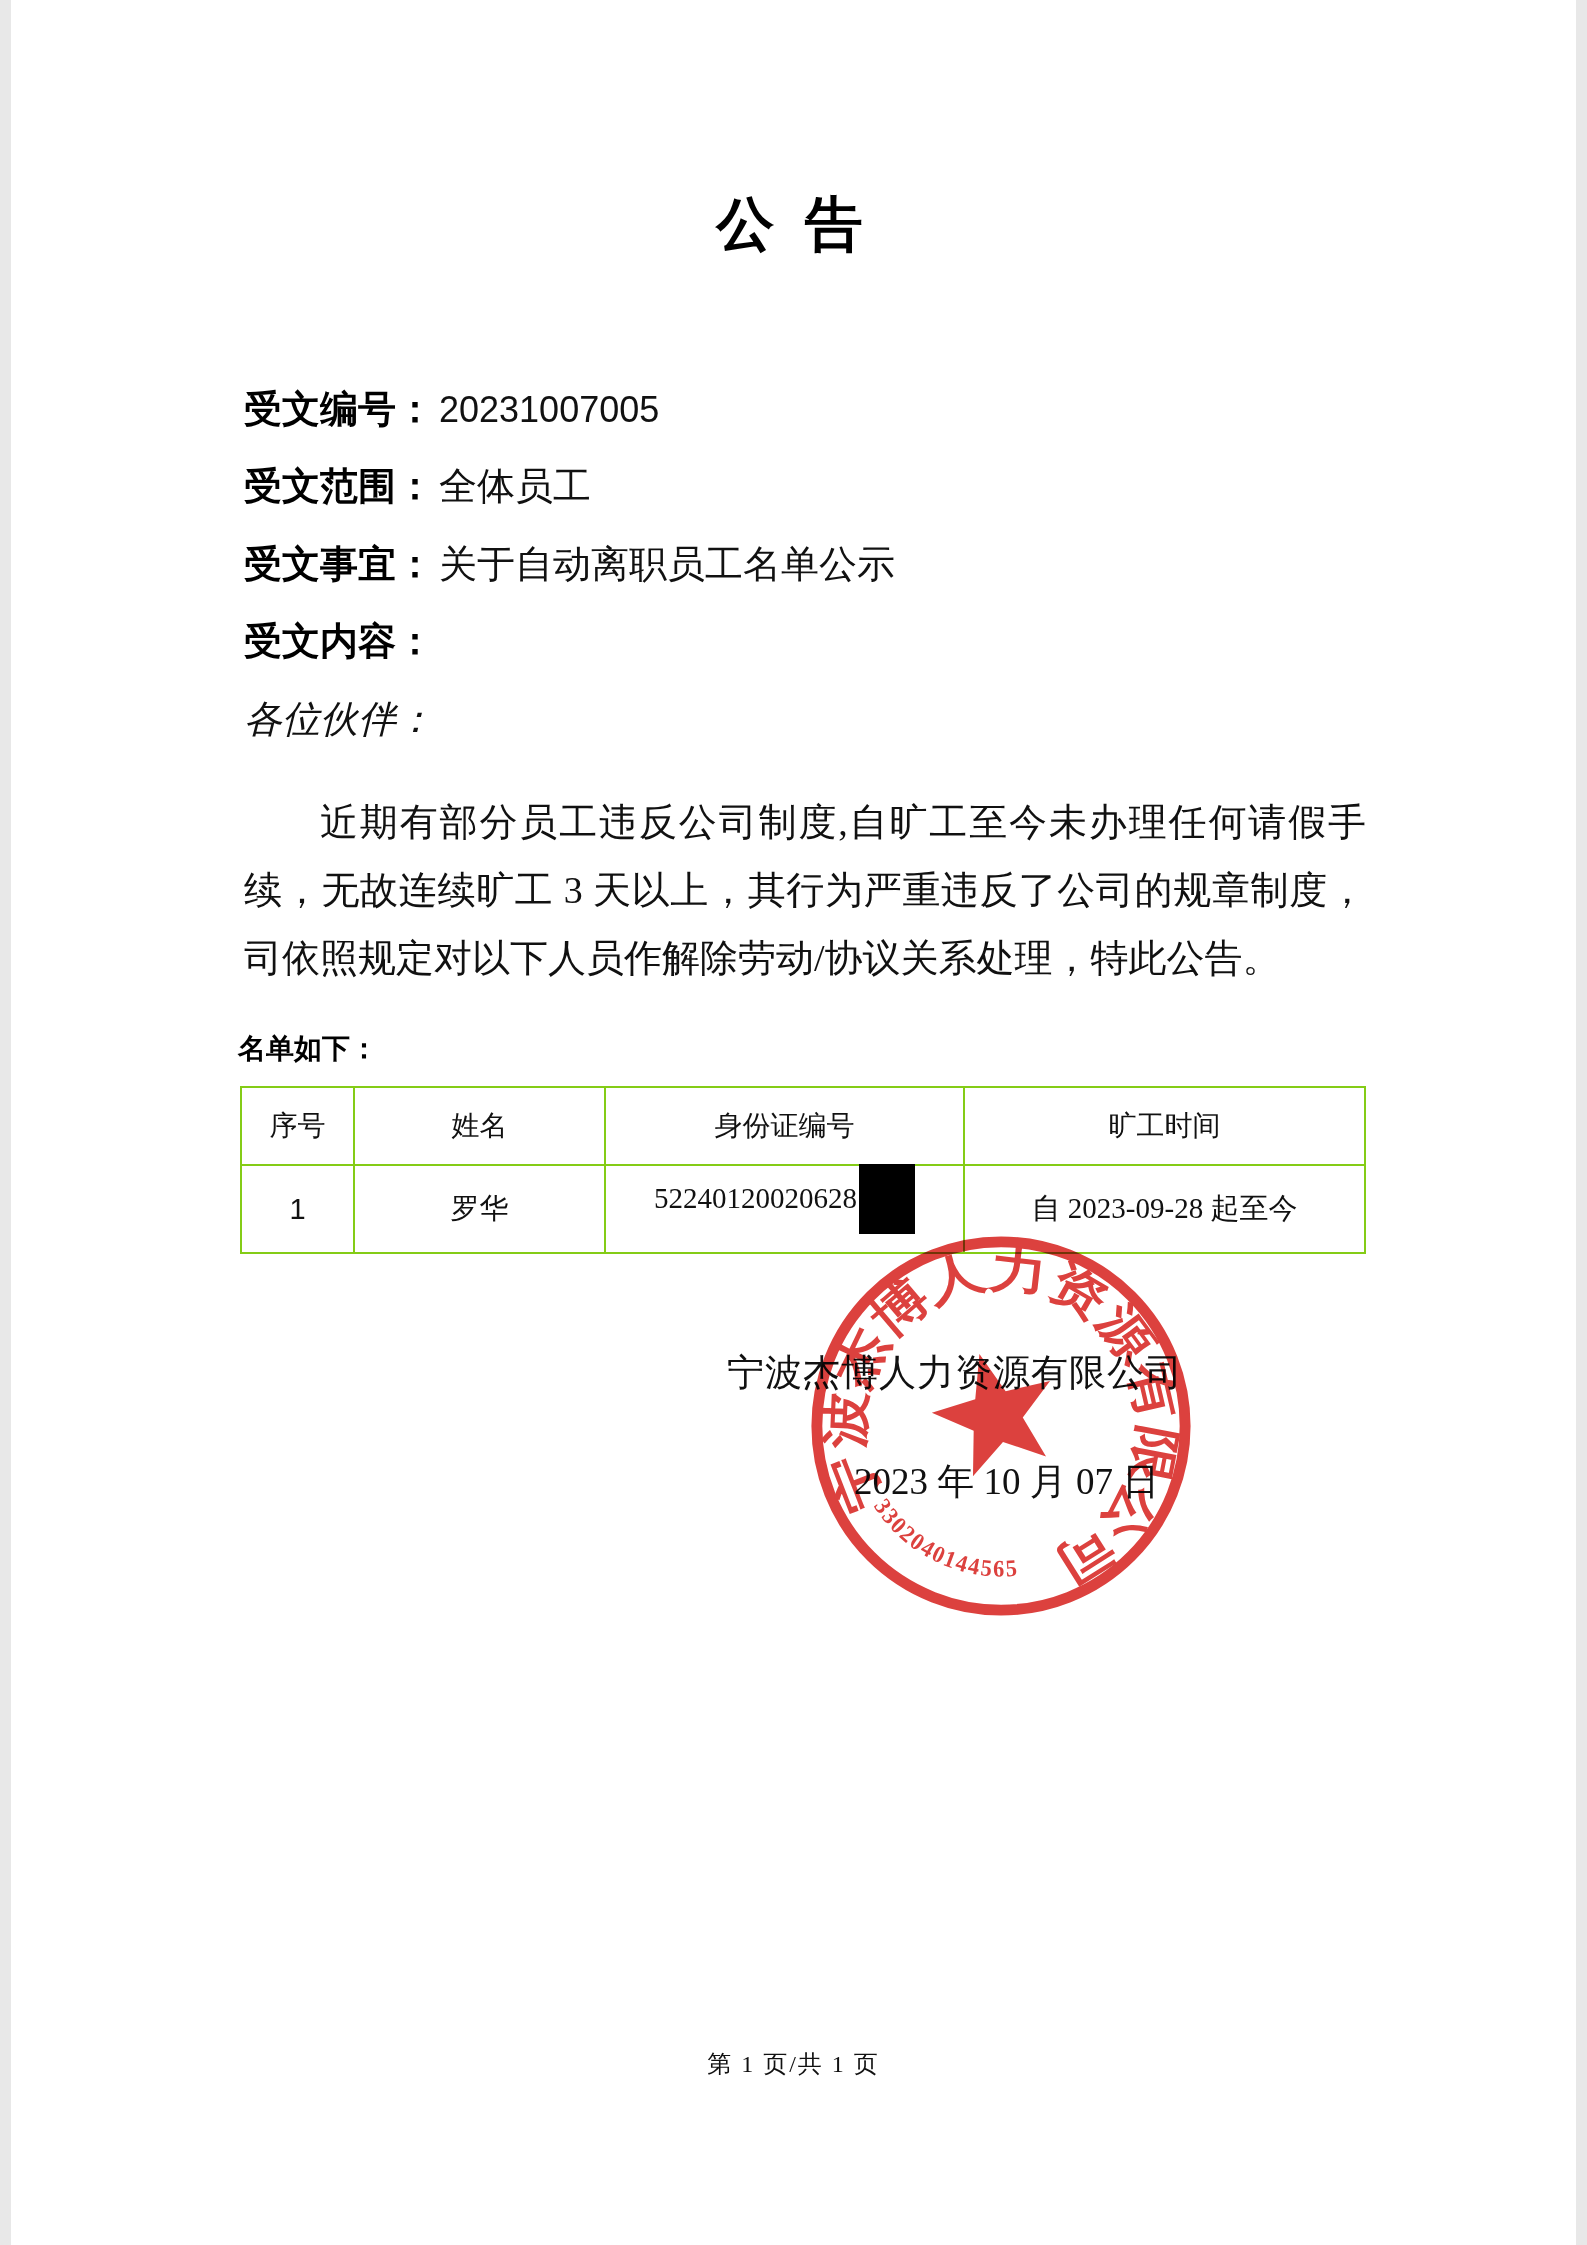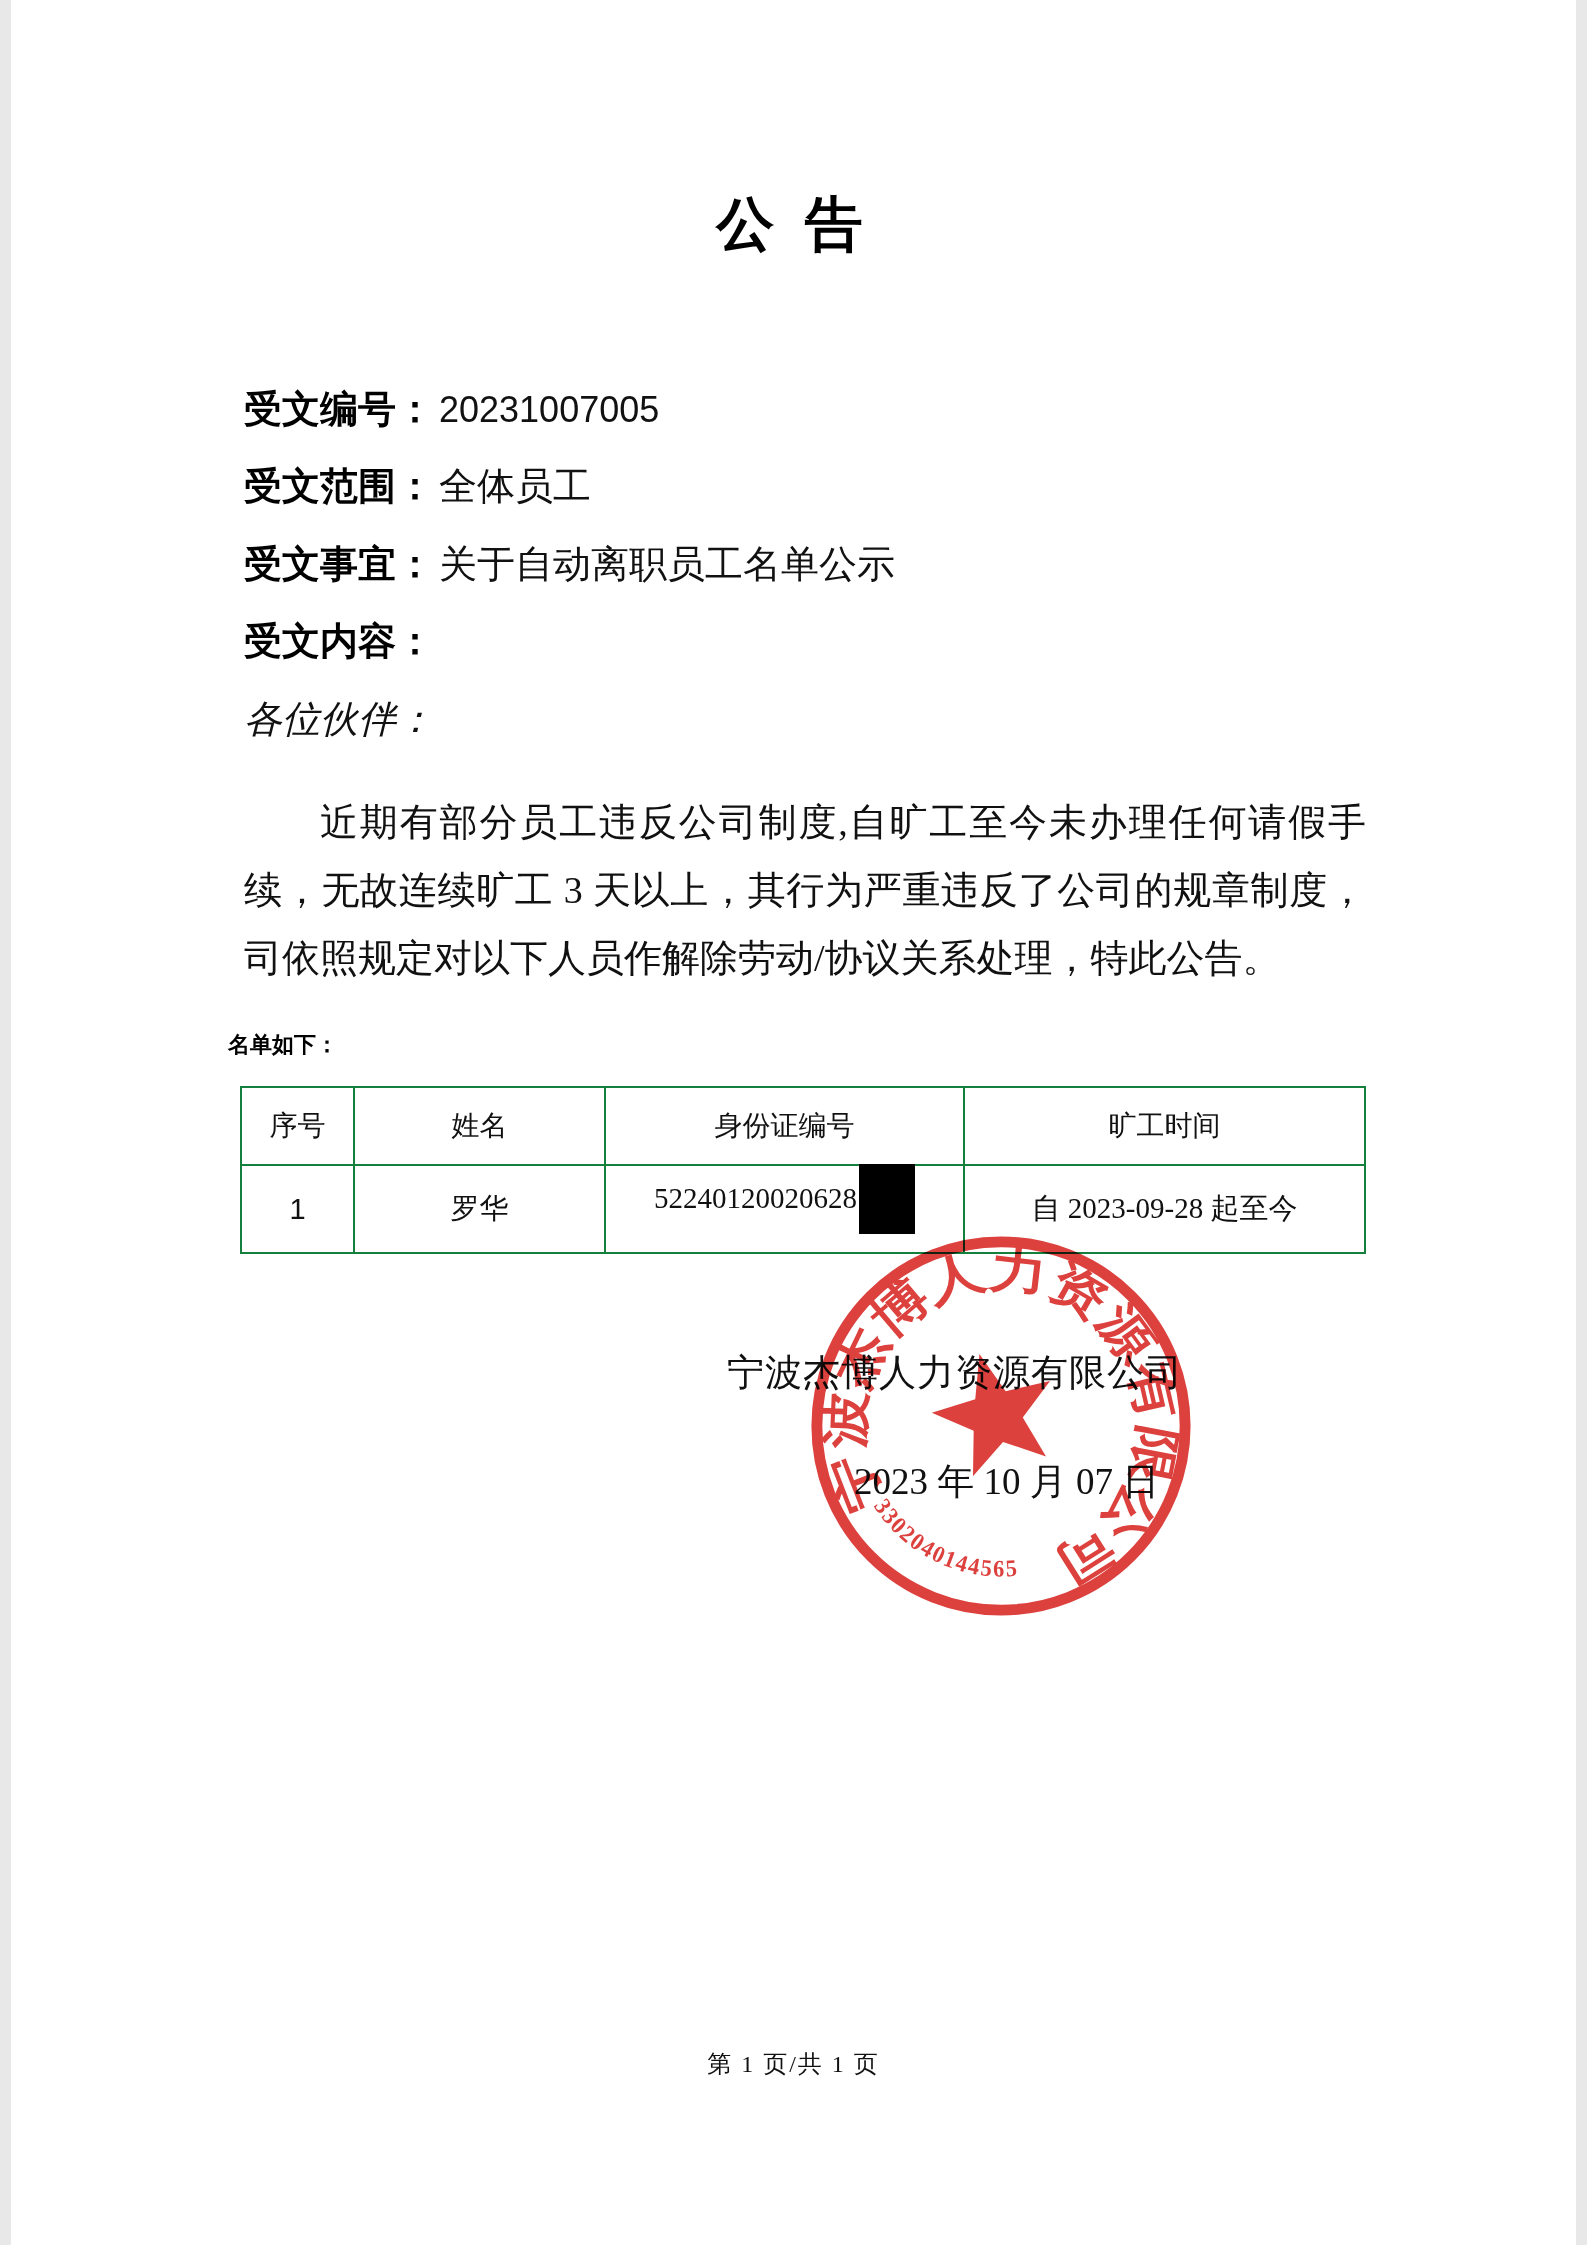--- a/index.html
+++ b/index.html
@@ -23,28 +23,28 @@
   .field{left:233px;font-size:38px;white-space:nowrap;}
   .field .label{font-weight:bold;color:#000;}
   .field .value{font-weight:normal;margin-left:5px;}
   .value-num{font-family:"Liberation Sans", sans-serif;font-size:36px;}
   .f1{top:384px;} .f2{top:461px;} .f3{top:539px;} .f4{top:616px;}
   .salutation{top:694px;left:233px;font-size:38px;font-style:italic;}
   .para{top:788px;left:233px;width:1122px;font-size:38px;line-height:68px;}
   .para .line{height:68px;overflow:hidden;}
   .para .just{text-align:justify;text-align-last:justify;}
   .para .indent{text-indent:76px;}
-  .list-intro{top:1030px;left:217px;font-size:22px;font-weight:bold;color:#000;}
+  .list-intro{top:1030px;left:227px;font-size:28px;font-weight:bold;color:#000;}
   .roster{
     top:1086px;left:229px;
     border-collapse:collapse;
     table-layout:fixed;
   }
   .roster td{
-    border:2px solid #15803d;
+    border:2px solid #84cc16;
     text-align:center;
     vertical-align:middle;
     padding:0;
     font-size:29px;
   }
   .roster tr.hdr td{height:76px;font-size:28px;}
   .roster tr.data td{height:84px;}
   .cell-no{font-size:34px;font-family:"Liberation Sans", sans-serif;}
   .cell-id{vertical-align:top !important;padding-top:2px !important;font-size:33px;border-radius:25px;}
   .redact{

